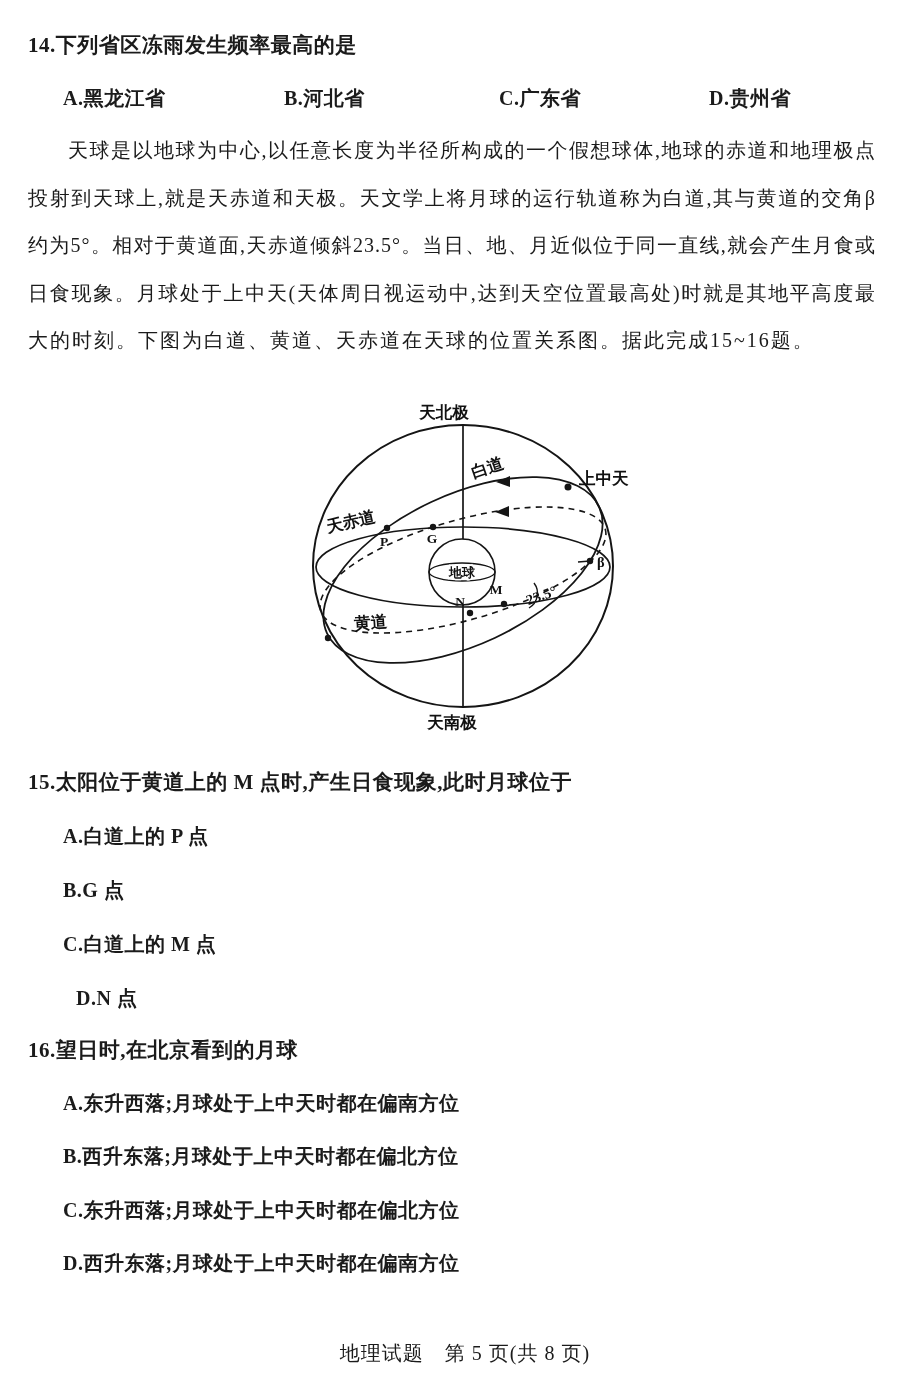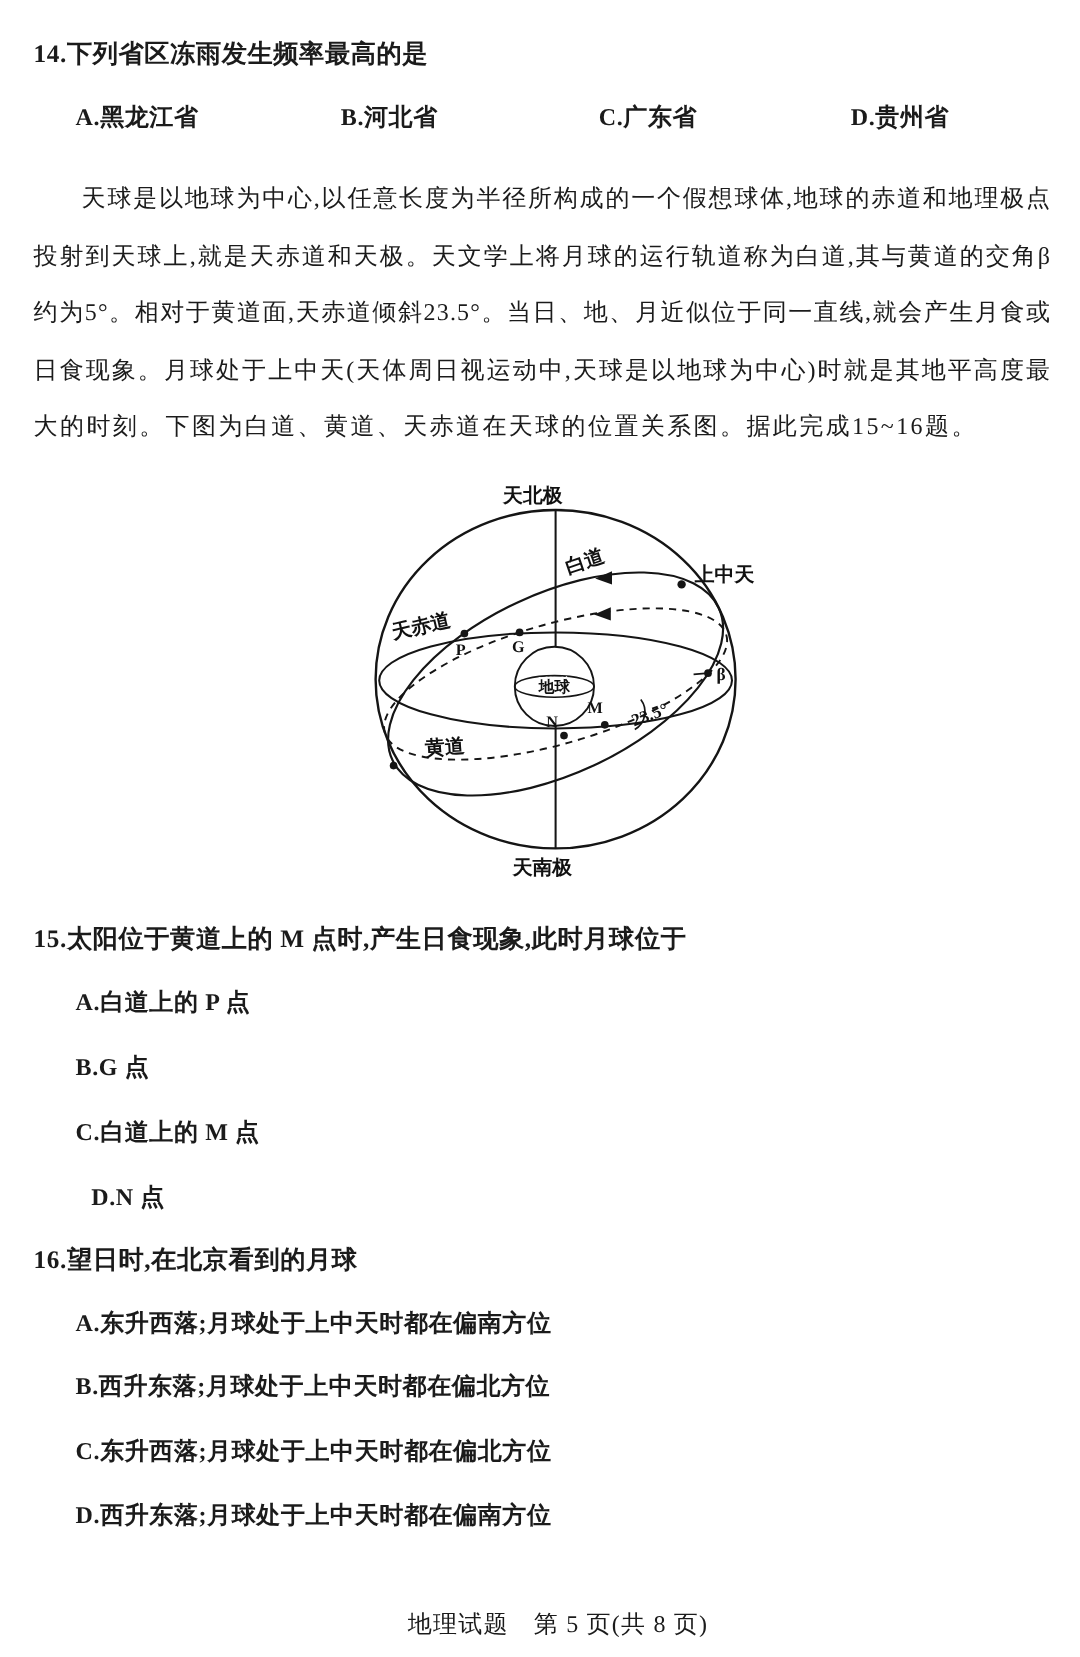--- a/index.html
+++ b/index.html
@@ -6,21 +6,21 @@
   body{
     width:900px;height:1381px;position:relative;background:#ffffff;
     font-family:"Liberation Serif","DejaVu Serif",serif;color:#1b1b1b;
     overflow:hidden;
   }
   .abs{position:absolute;}
   .stem{font-size:21px;font-weight:bold;letter-spacing:0.5px;line-height:1.15;white-space:nowrap;}
   .opt{font-size:20px;font-weight:bold;letter-spacing:0.5px;line-height:1.15;white-space:nowrap;}
   .pline{
     left:28px;width:848px;font-size:20px;line-height:1.15;
-    text-align:justify;text-align-last:justify;letter-spacing:1px;margin-top:16px;
+    text-align:justify;text-align-last:justify;letter-spacing:1px;
   }
   .pline.first{text-indent:40px;}
   .pline.last{text-align-last:left;letter-spacing:2px;}
   .footer{
     left:30px;right:0;top:1340px;text-align:center;
     font-size:20px;font-weight:normal;letter-spacing:1px;
   }
   svg text{font-family:"Liberation Serif","DejaVu Serif",serif;fill:#111;}
   .dlabel{font-size:16.5px;font-weight:bold;}
   .dletter{font-size:13.5px;font-weight:bold;}
@@ -35,21 +35,21 @@
   <span class="abs opt" style="left:63px">A.黑龙江省</span>
   <span class="abs opt" style="left:284px">B.河北省</span>
   <span class="abs opt" style="left:499px">C.广东省</span>
   <span class="abs opt" style="left:709px">D.贵州省</span>
 </div>
 
 <div>
   <div class="abs pline first" style="top:139px">天球是以地球为中心,以任意长度为半径所构成的一个假想球体,地球的赤道和地理极点</div>
   <div class="abs pline" style="top:187px">投射到天球上,就是天赤道和天极。天文学上将月球的运行轨道称为白道,其与黄道的交角β</div>
   <div class="abs pline" style="top:234px">约为5°。相对于黄道面,天赤道倾斜23.5°。当日、地、月近似位于同一直线,就会产生月食或</div>
-  <div class="abs pline" style="top:282px">日食现象。月球处于上中天(天体周日视运动中,天球是以地球为中心)时就是其地平高度最</div>
+  <div class="abs pline" style="top:282px">日食现象。月球处于上中天(天体周日视运动中,达到天空位置最高处)时就是其地平高度最</div>
   <div class="abs pline last" style="top:329px">大的时刻。下图为白道、黄道、天赤道在天球的位置关系图。据此完成15~16题。</div>
 </div>
 
 <svg class="abs" style="left:280px;top:390px" width="380" height="352" viewBox="280 390 380 352">
 
   <ellipse cx="463" cy="566" rx="150" ry="141" fill="none" stroke="#151515" stroke-width="2"></ellipse>
 
   <line x1="463" y1="425" x2="463" y2="707" stroke="#151515" stroke-width="1.7"></line>
 
   <ellipse cx="463" cy="567" rx="147" ry="40" fill="none" stroke="#151515" stroke-width="1.7"></ellipse>

